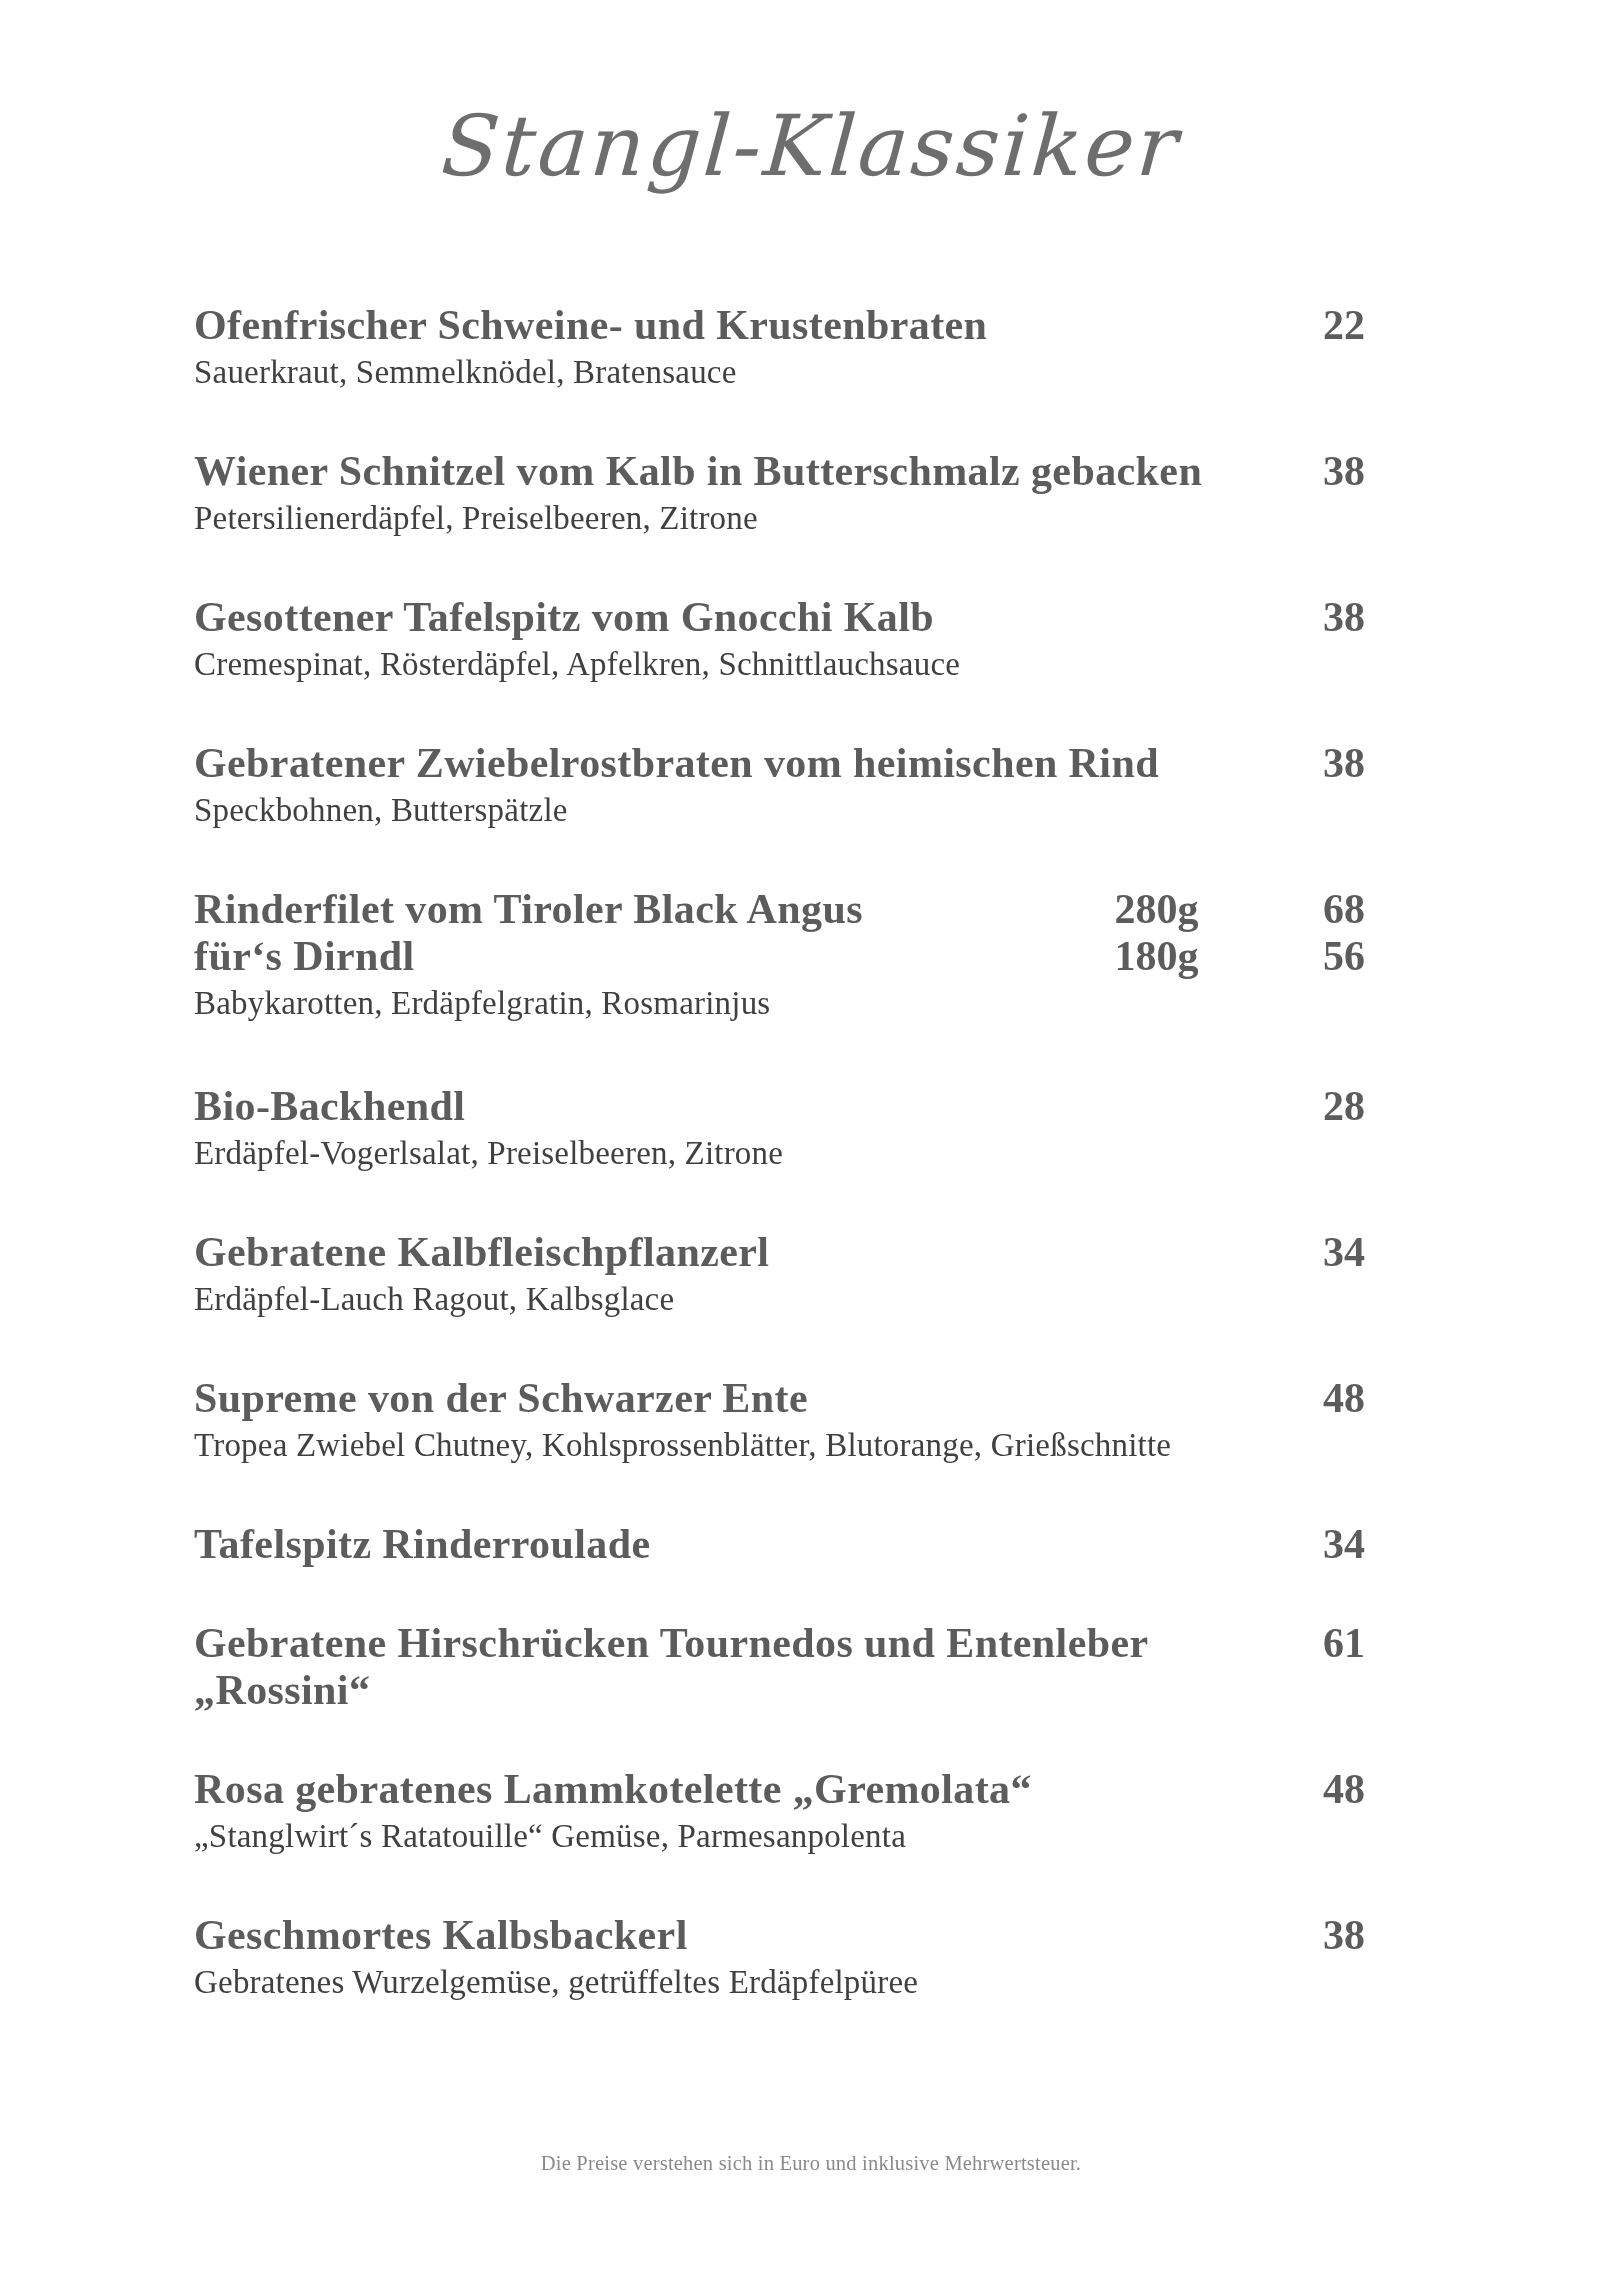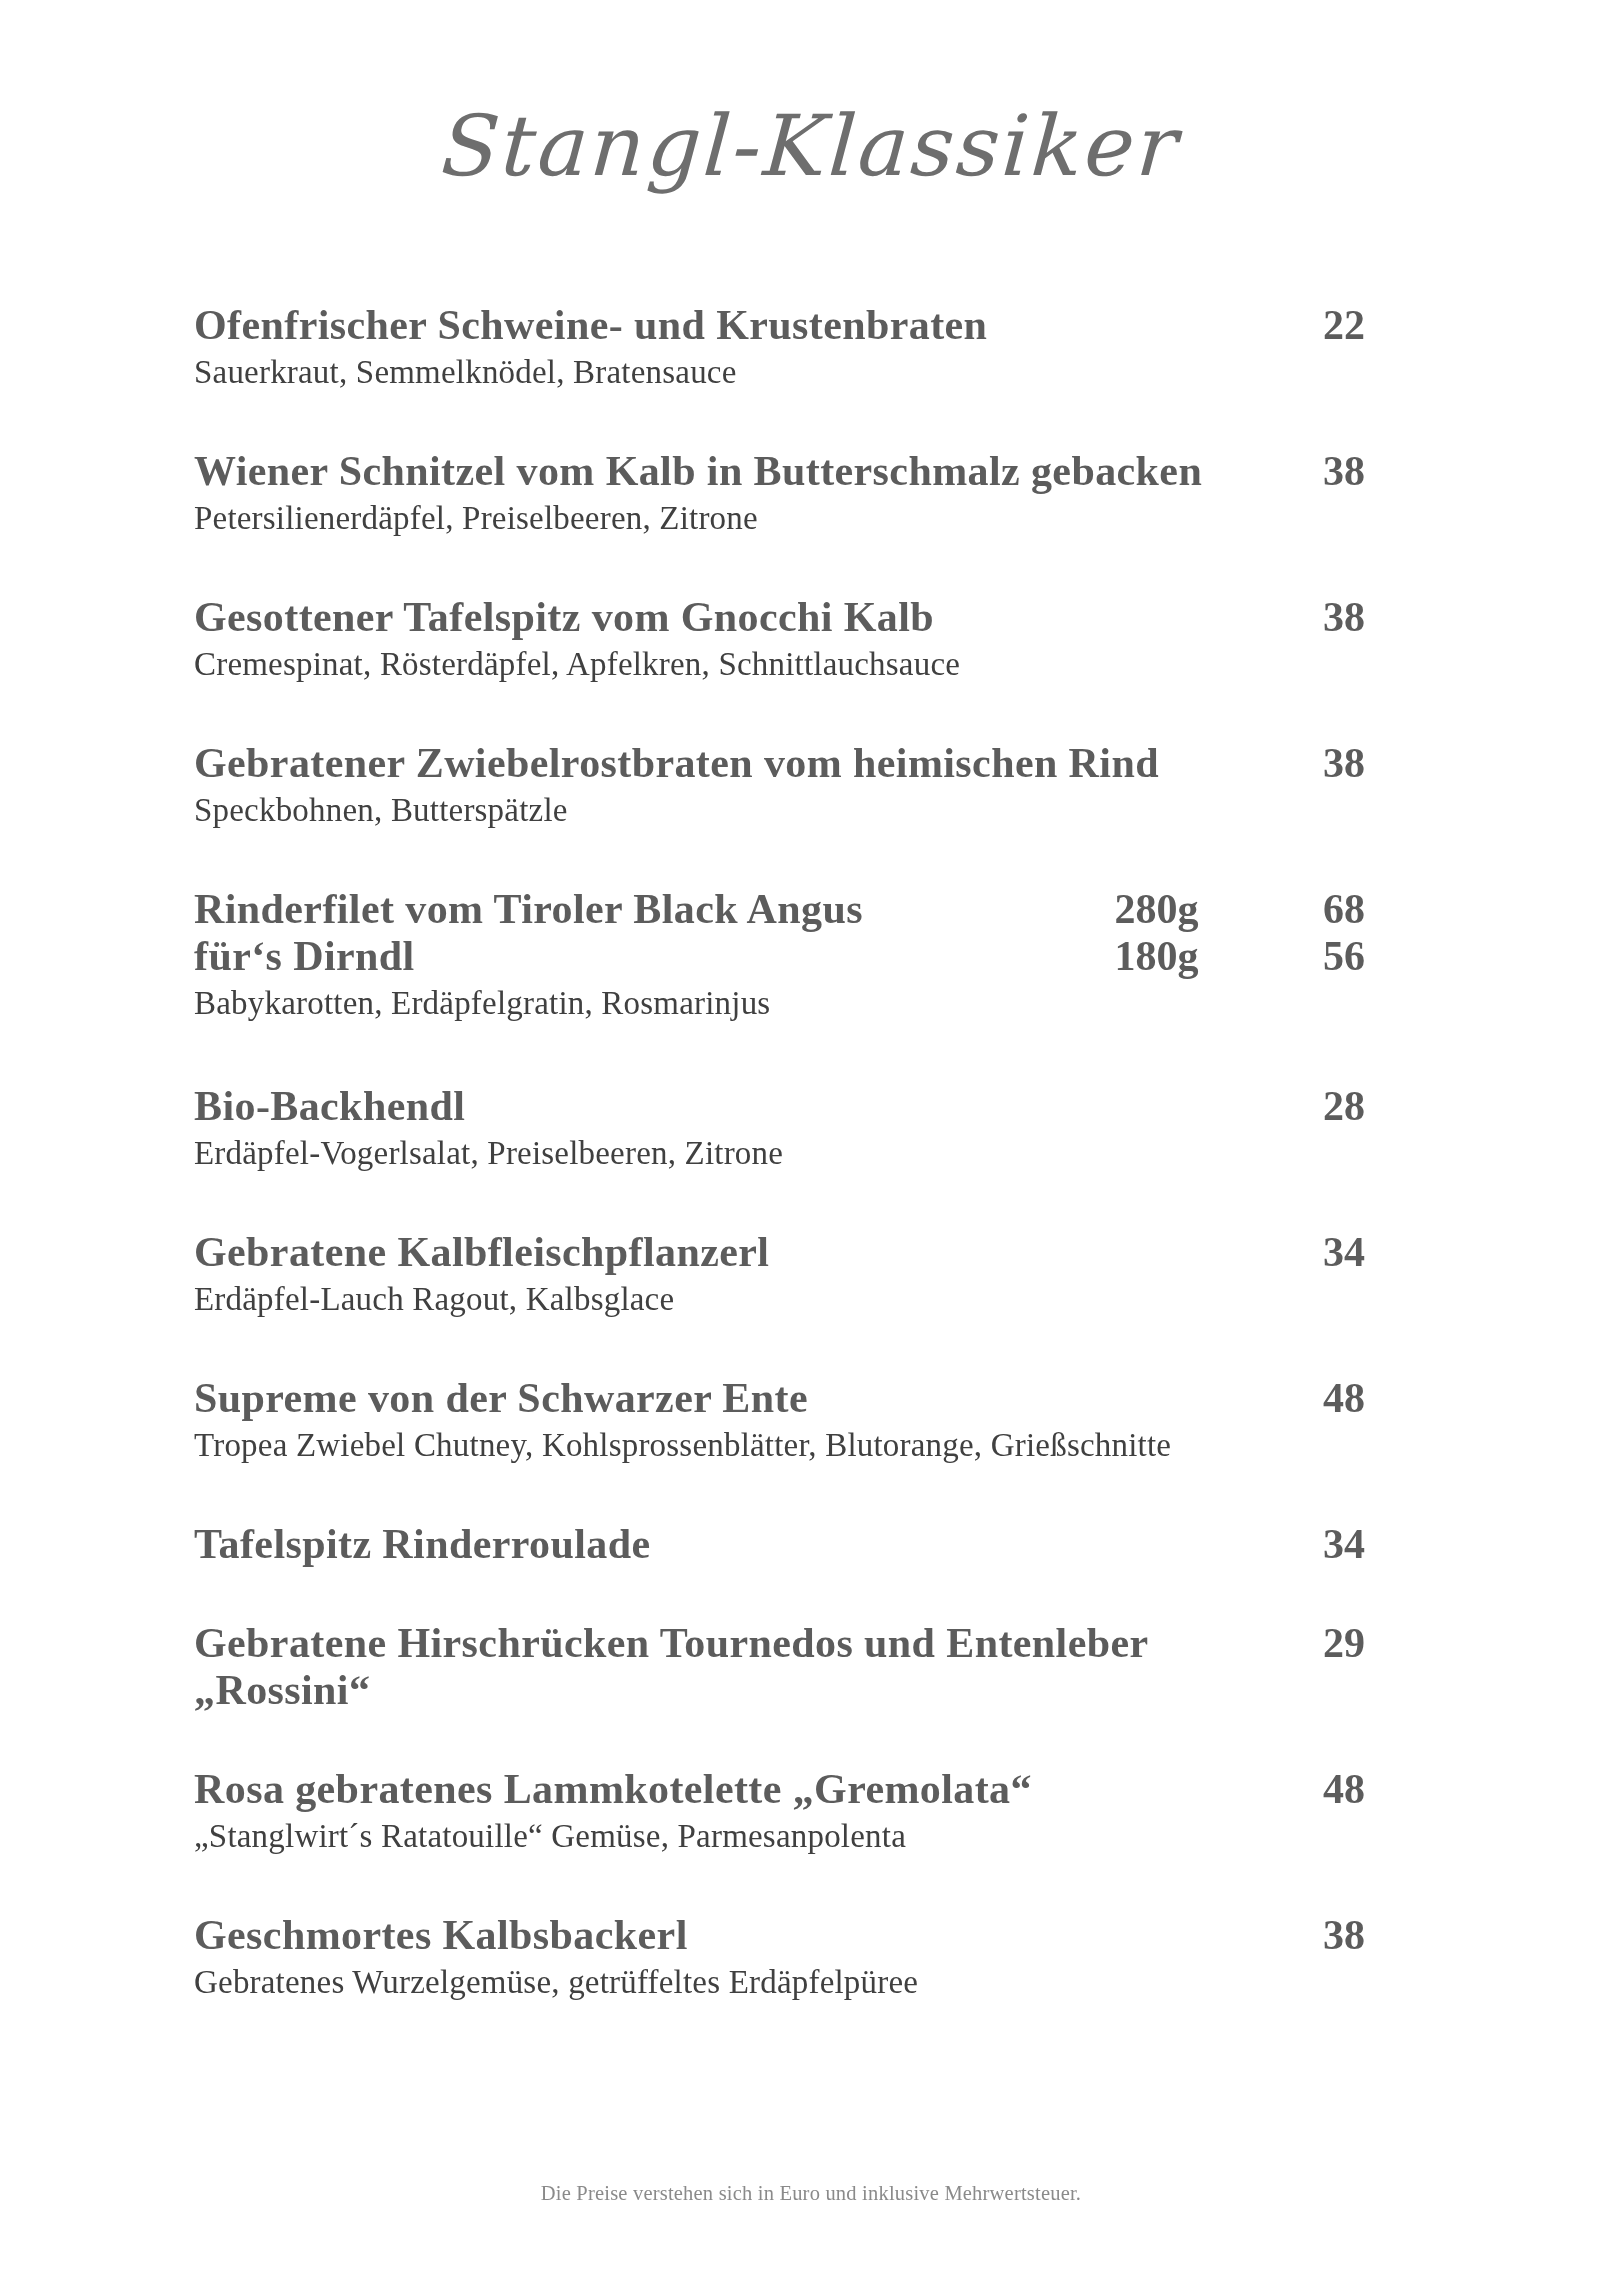--- a/index.html
+++ b/index.html
@@ -75,21 +75,20 @@
   .footer-note {
     position: absolute;
     top: 2150px;
     left: 0;
     width: 100%;
     text-align: center;
     font-size: 20.5px;
     line-height: 26px;
     color: #8a8a8a;
     letter-spacing: 0.2px;
-    margin-top: 30px;
   }
 </style>
 </head>
 <body>
 
 <div class="page">
 
   <div class="menu-title">Stangl-Klassiker</div>
 
   <div class="menu">
@@ -167,21 +166,21 @@
     <div class="item">
       <div class="item-row">
         <span class="item-name">Tafelspitz Rinderroulade</span>
         <span class="item-price">34</span>
       </div>
     </div>
 
     <div class="item">
       <div class="item-row">
         <span class="item-name">Gebratene Hirschrücken Tournedos und Entenleber „Rossini“</span>
-        <span class="item-price">29</span>
+        <span class="item-price">61</span>
       </div>
     </div>
 
     <div class="item">
       <div class="item-row">
         <span class="item-name">Rosa gebratenes Lammkotelette „Gremolata“</span>
         <span class="item-price">48</span>
       </div>
       <div class="item-desc">„Stanglwirt´s Ratatouille“ Gemüse, Parmesanpolenta</div>
     </div>

